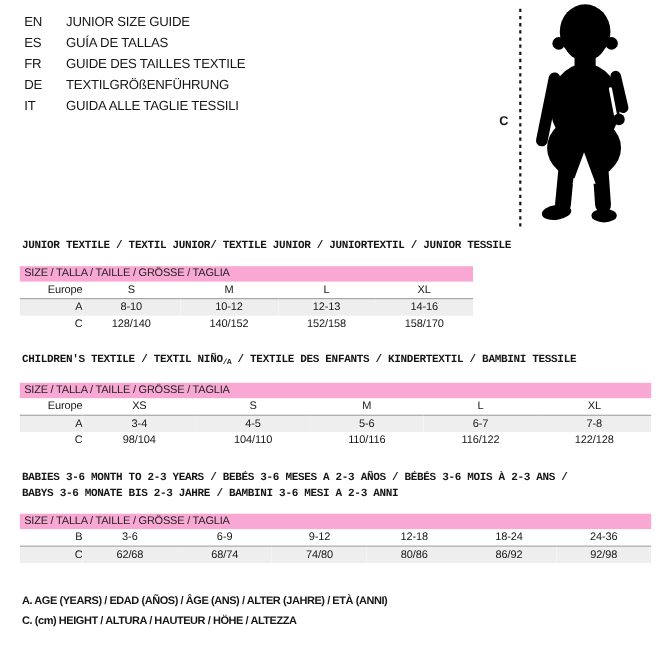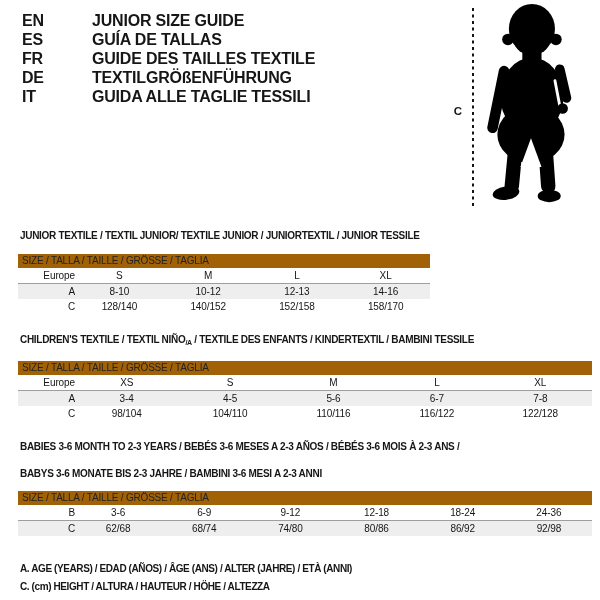--- a/index.html
+++ b/index.html
@@ -2,47 +2,47 @@
 <html><head>
 <meta charset="utf-8">
 <style>
   html,body{margin:0;padding:0;background:#fff;}
   .page{
     position:relative;width:600px;height:600px;background:#ffffff;overflow:hidden;
     font-family:"Liberation Sans", sans-serif;color:#161616;
   }
   
   .lang-list{position:absolute;left:22px;top:11px;}
-  .lang-row{display:flex;line-height:19px;font-size:16px;font-weight:bold;letter-spacing:-0.2px;gap:32px;}
+  .lang-row{display:flex;line-height:19px;font-size:12px;font-weight:normal;letter-spacing:-0.2px;}
   .lang-code{width:38px;flex:0 0 38px;}
   
   .figure{position:absolute;left:440px;top:0;width:160px;height:215px;}
   .figure svg{position:absolute;left:0;top:0;}
   .c-label{position:absolute;left:9px;top:105px;width:18px;text-align:center;
     font-size:11.5px;font-weight:bold;}
   
   .tbl{position:absolute;left:18px;}
   .tbl-title{font-size:10px;font-weight:bold;letter-spacing:-0.3px;line-height:12px;
-    margin:12px 0 12px 2px;white-space:nowrap;}
+    margin:0 0 12px 2px;white-space:nowrap;font-family:Liberation Mono, monospace;}
   .tbl-title .sub{font-size:7px;vertical-align:-2px;}
   .t1{top:218px;width:412px;}
   .t2{top:322px;width:574px;}
   .t3{top:427px;width:574px;}
   .t3 .tbl-title{margin-bottom:0;line-height:15px;}
   .t3 .title-wrap{margin-bottom:10px;}
   .size-table{border-collapse:collapse;table-layout:fixed;width:100%;}
-  .size-bar{background:#a16207;font-weight:normal;text-align:left;font-size:10px;
+  .size-bar{background:#f9a8d4;font-weight:normal;text-align:left;font-size:10px;
     letter-spacing:-0.2px;height:13px;padding:0 0 1px 4px;color:#222;}
   .size-table td{font-size:10px;letter-spacing:-0.1px;text-align:center;height:15px;padding:0;
     white-space:nowrap;overflow:hidden;}
   .size-table td.rowlabel{text-align:right;padding-left:3px;}
   .size-table tbody tr:first-child td{border-bottom:1px solid #9e9e9e;}
   .size-table tbody tr:nth-child(even){background:#eeeeee;}
   
-  .footnotes{position:absolute;left:20px;top:560px;}
+  .footnotes{position:absolute;left:20px;top:538px;}
   .footnote{font-size:10px;font-weight:bold;letter-spacing:-0.4px;line-height:18px;white-space:nowrap;}
 </style>
 </head>
 <body>
 
 <div class="page">
 
   <div class="lang-list">
     <div class="lang-row">
       <span class="lang-code">EN</span>

